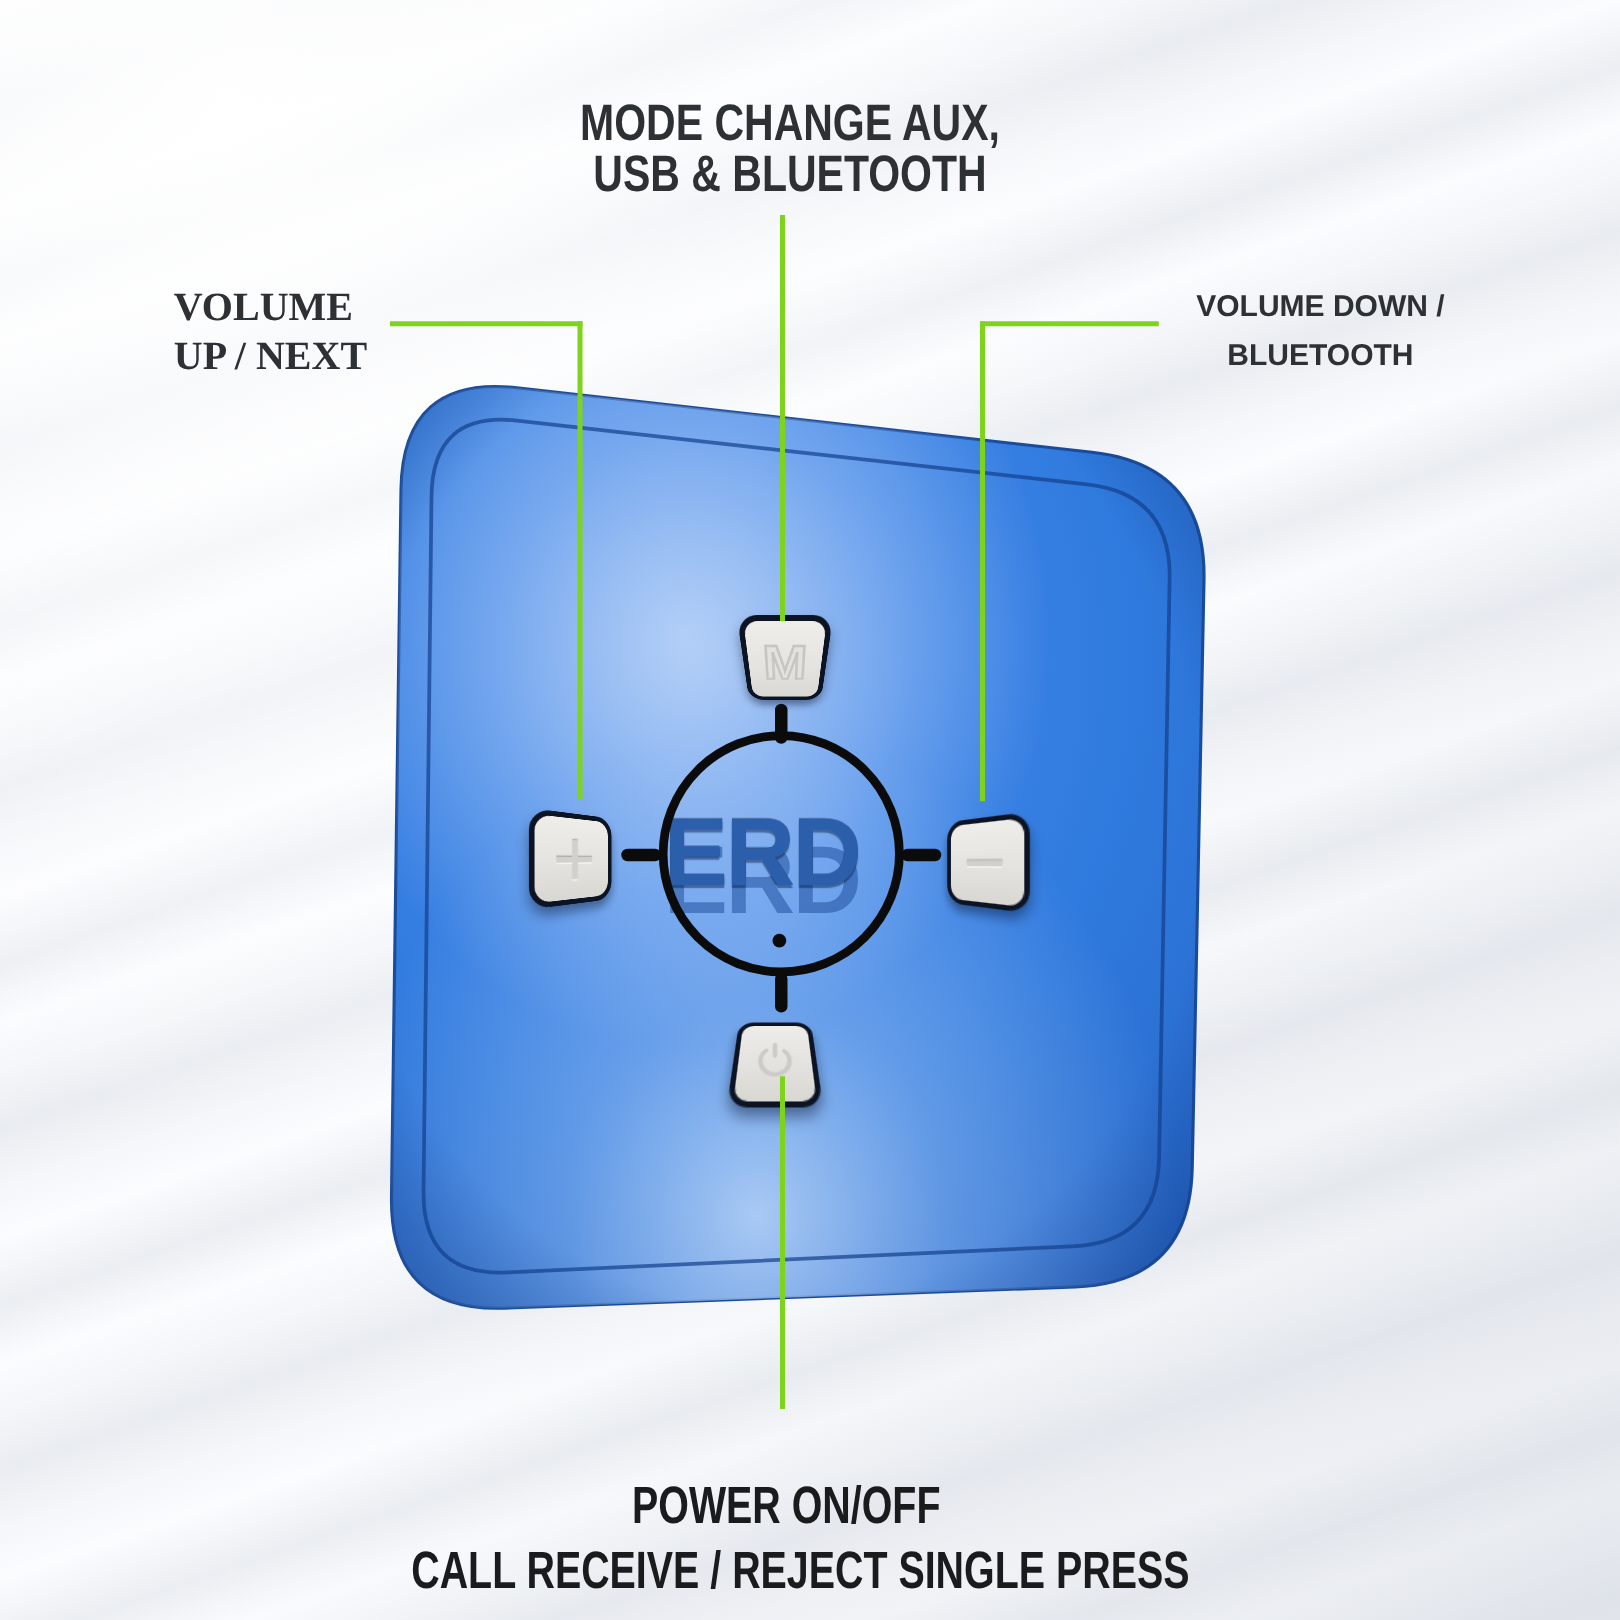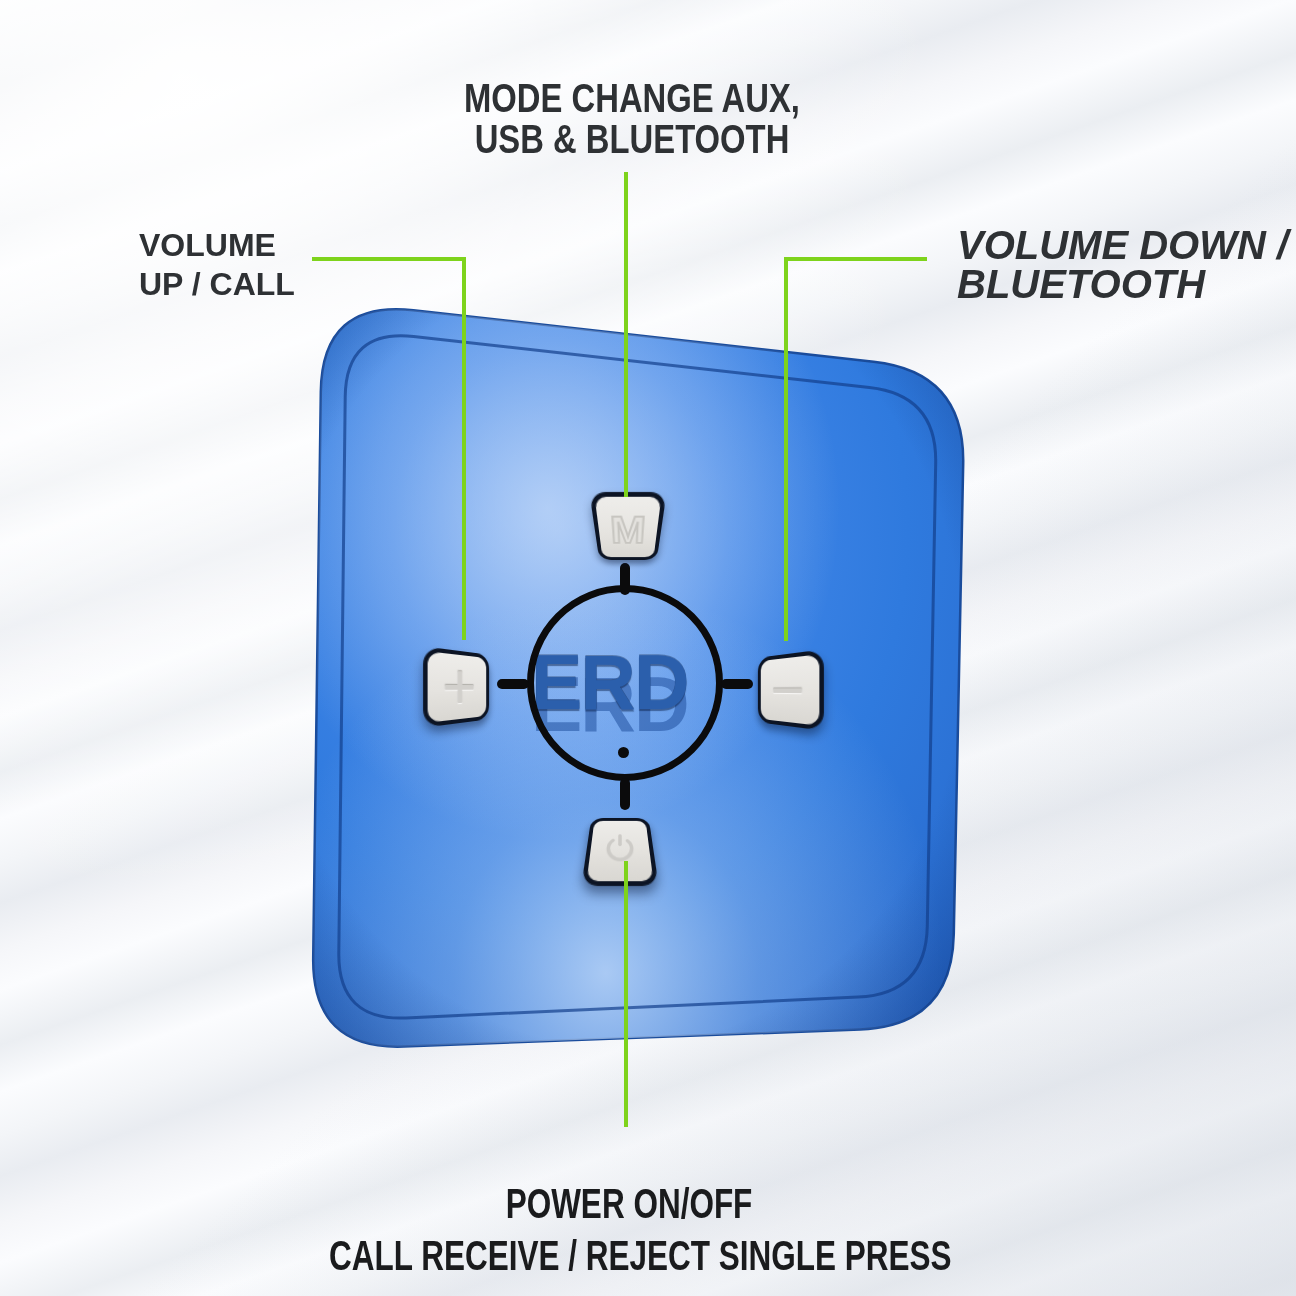--- a/index.html
+++ b/index.html
@@ -71,22 +71,22 @@
   .cl-right-h{left:784px;top:257px;width:143px;height:4px;}
   .cl-right-v{left:784px;top:257px;width:4px;height:384px;}
   .cl-bottom{left:624px;top:861px;width:4px;height:266px;}
   
   .label{position:absolute;z-index:40;font-weight:700;color:#2e3134;}
   .label div{white-space:nowrap;}
   .label-top{
     left:332px;top:78px;width:600px;text-align:center;
     font-size:41px;line-height:41px;transform:scaleX(0.8);transform-origin:center top;
   }
-  .label-left{left:139px;top:226px;font-size:32px;line-height:39px;text-align:left;}
-  .label-right{left:957px;top:226px;font-size:40px;line-height:39px;text-align:left;font-style:italic;}
+  .label-left{left:139px;top:226px;font-size:32px;line-height:39px;text-align:left;font-family:Liberation Serif, serif;}
+  .label-right{left:957px;top:226px;font-size:24px;line-height:39px;text-align:center;}
   .label-bottom{
     left:229px;top:1178px;width:800px;text-align:center;color:#1a1b1d;
     font-size:42px;line-height:52px;transform:scaleX(0.75);transform-origin:center top;
   }
 </style>
 </head>
 <body>
 
 <div class="stage">
 
@@ -157,21 +157,21 @@
   <div class="cline cl-right-h"></div>
   <div class="cline cl-right-v"></div>
   <div class="cline cl-bottom"></div>
 
   <div class="label label-top">
     <div>MODE CHANGE AUX,</div>
     <div>USB &amp; BLUETOOTH</div>
   </div>
   <div class="label label-left">
     <div>VOLUME</div>
-    <div>UP / CALL</div>
+    <div>UP / NEXT</div>
   </div>
   <div class="label label-right">
     <div>VOLUME DOWN /</div>
     <div>BLUETOOTH</div>
   </div>
   <div class="label label-bottom">
     <div>POWER ON/OFF</div>
     <div>CALL RECEIVE / REJECT SINGLE PRESS</div>
   </div>
 

